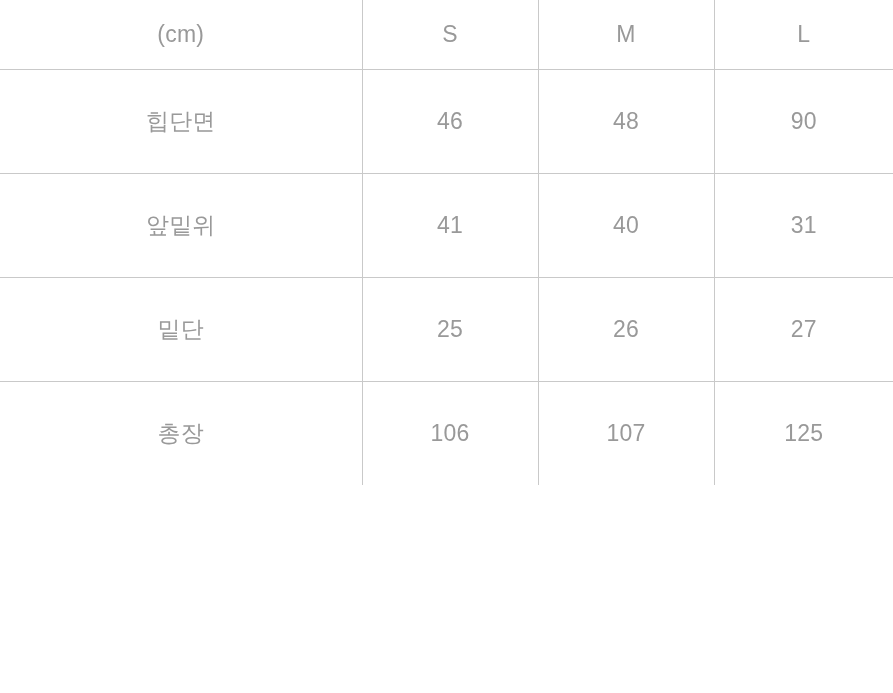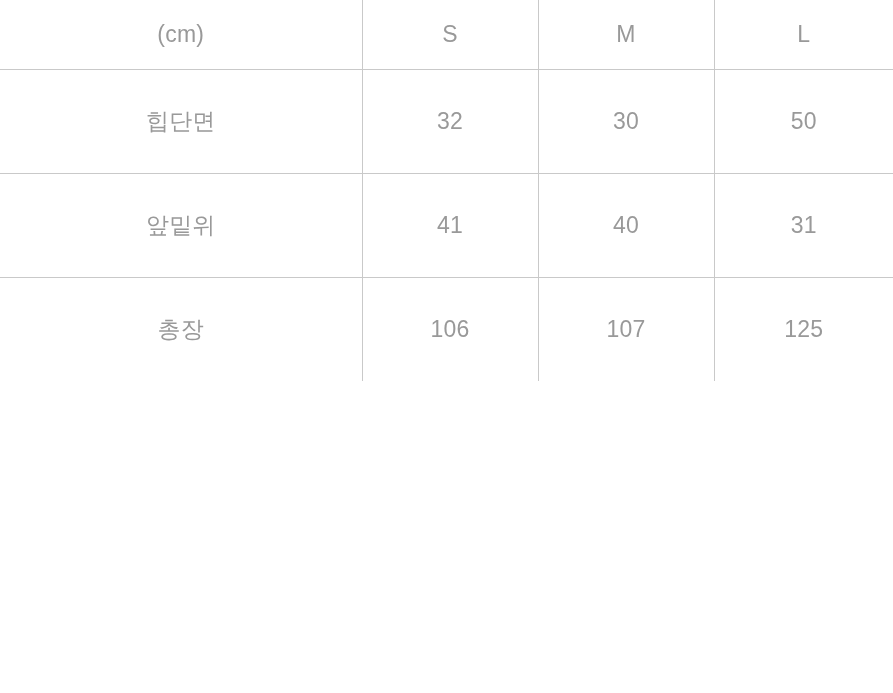--- a/index.html
+++ b/index.html
@@ -62,29 +62,35 @@
       <tr>
         <th>(cm)</th>
         <th>S</th>
         <th>M</th>
         <th>L</th>
       </tr>
     </thead>
     <tbody>
       <tr>
         <td>힙단면</td>
-        <td>32</td>
-        <td>30</td>
-        <td>50</td>
+        <td>46</td>
+        <td>48</td>
+        <td>90</td>
       </tr>
       <tr>
         <td>앞밑위</td>
         <td>41</td>
         <td>40</td>
         <td>31</td>
+      </tr>
+      <tr>
+        <td>밑단</td>
+        <td>25</td>
+        <td>26</td>
+        <td>27</td>
       </tr>
       <tr>
         <td>총장</td>
         <td>106</td>
         <td>107</td>
         <td>125</td>
       </tr>
     </tbody>
   </table>
 </div>

